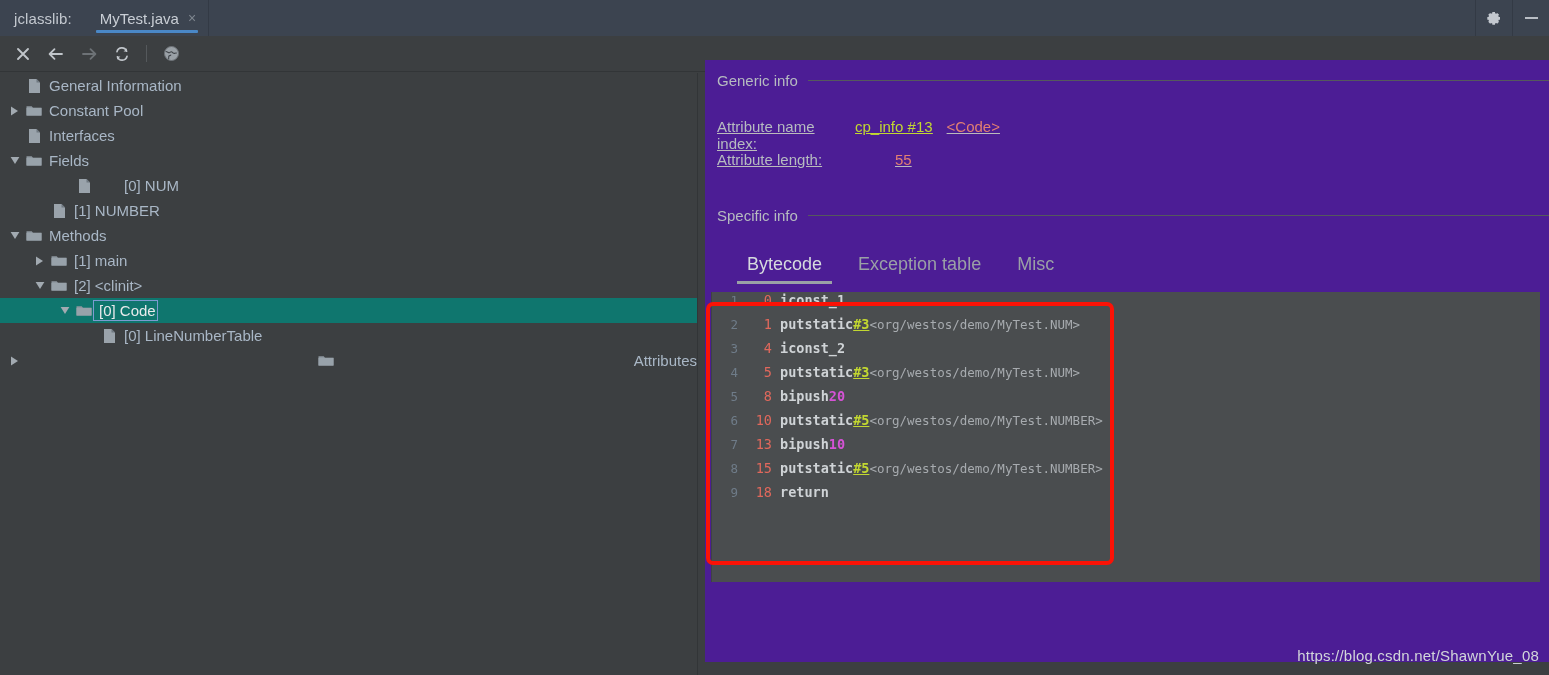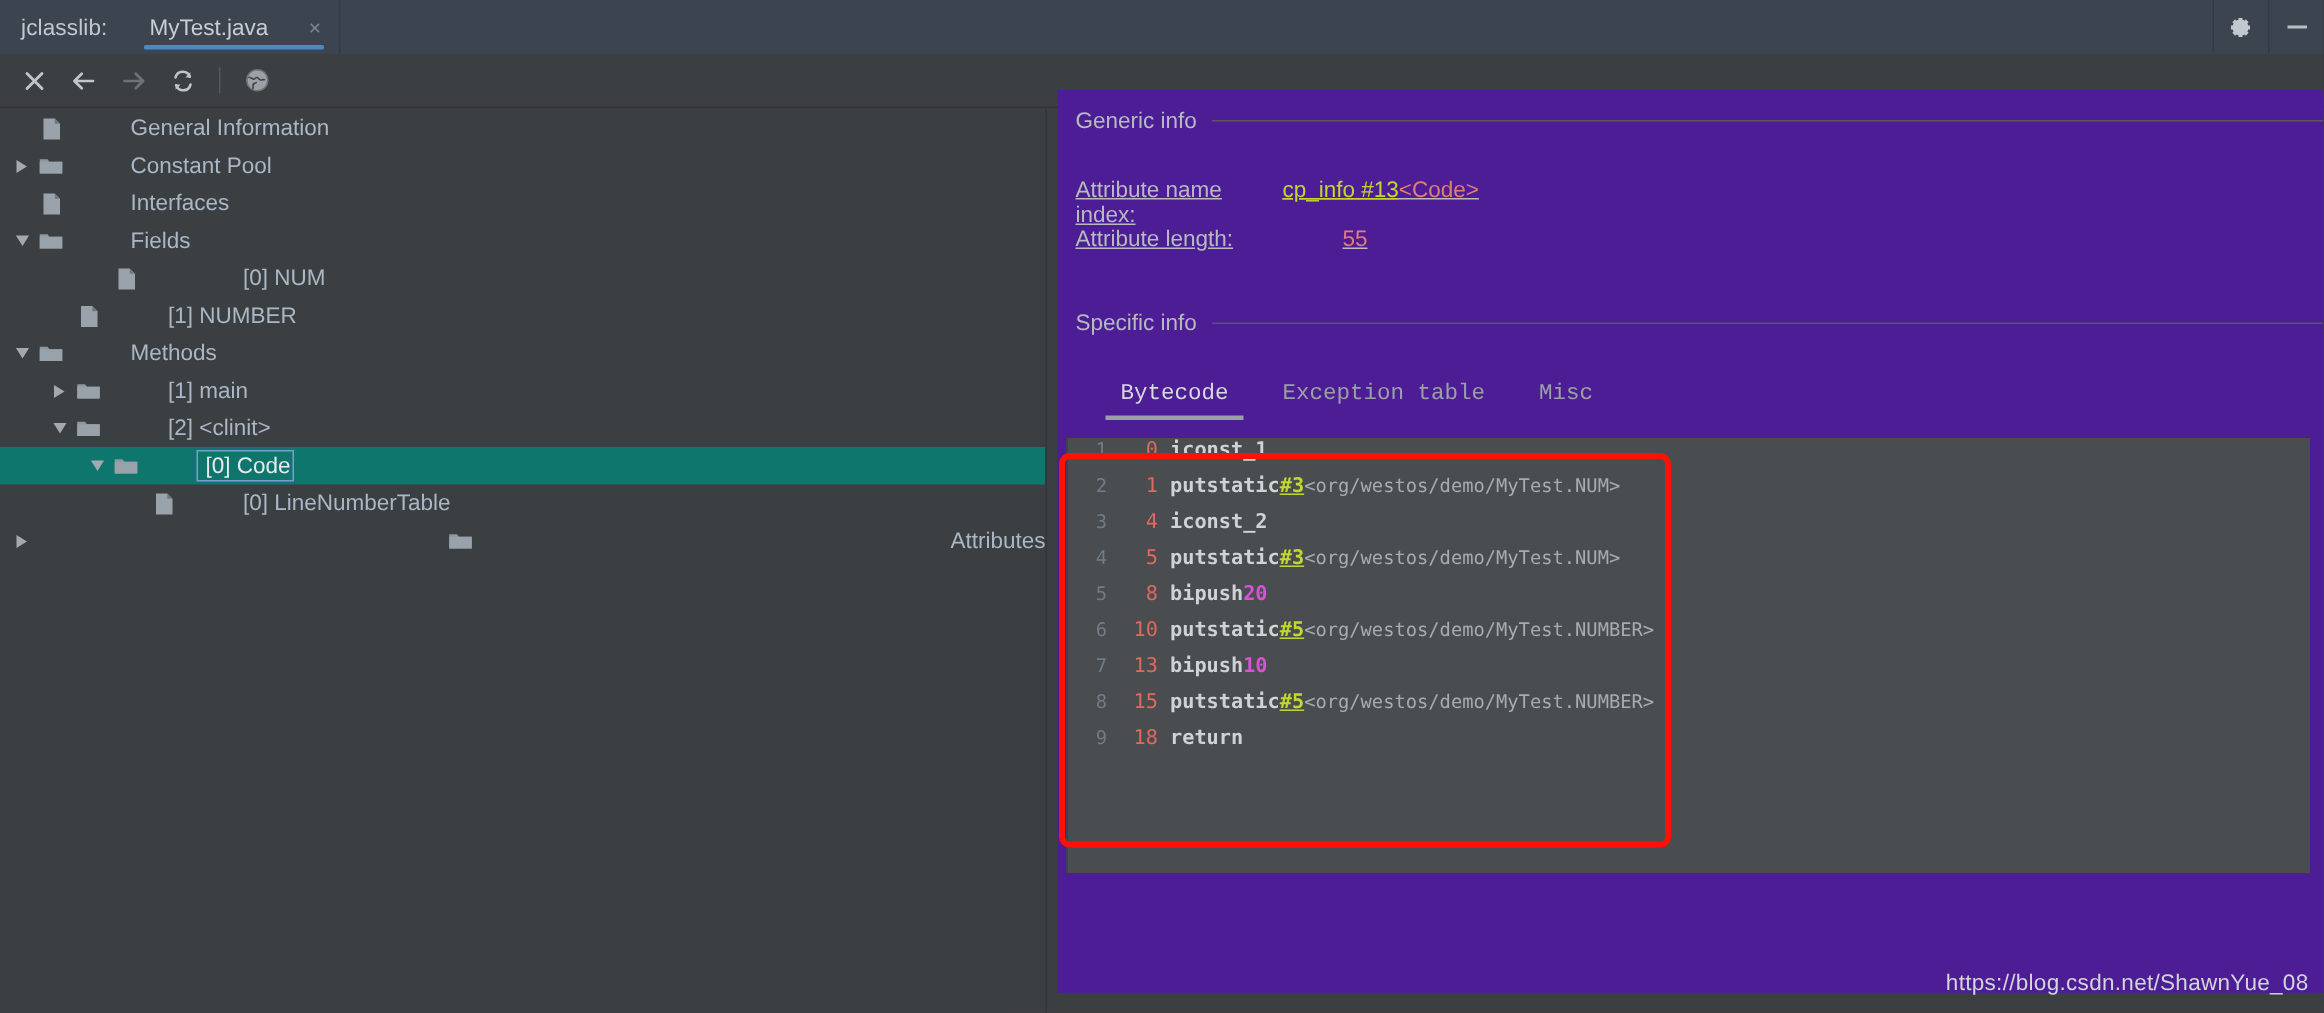--- a/index.html
+++ b/index.html
@@ -43,21 +43,21 @@
   }
   .tb-divider {
     width: 1px;
     background: #333a45;
     align-self: stretch;
   }
   .tab {
     position: relative;
     display: flex;
     align-items: center;
-    gap: 27px;
+    gap: 9px;
     padding: 0 12px 0 14px;
     font-size: 15px;
     color: #c9ced5;
     cursor: default;
   }
   .tab.active::after {
     content: "";
     position: absolute;
     left: 10px; right: 10px;
     bottom: 3px;
@@ -173,21 +173,21 @@
     justify-content: center;
   }
   .twisty svg { display: block; }
   .tr-icon {
     width: 22px;
     min-width: 22px;
     display: flex;
     align-items: center;
     justify-content: center;
   }
-  .tr-label { padding-left: 4px; margin-left: 38px; }
+  .tr-label { padding-left: 4px; }
 
   
   .section-head {
     display: flex;
     align-items: center;
     gap: 10px;
     font-size: 15px;
     color: #b6bbc0;
   }
   .section-rule {
@@ -203,39 +203,38 @@
     height: 33px;
     font-size: 15px;
     text-decoration: underline;
   }
   .kv-key { width: 138px; color: #b6bbc0; }
   .kv-link {
     color: #c2d731;
     text-decoration: underline;
     cursor: pointer;
   }
-  .kv-note { color: #e27f72; }
+  .kv-note { color: #e27f72; margin-left: 14px; }
   .kv-val { color: #e27f72; margin-left: 40px; }
   #specific-head { position: absolute; left: 12px; top: 147px; width: 832px; }
 
   .tabs-row {
     position: absolute;
     left: 24px; top: 188px;
     display: flex;
     align-items: flex-end;
     gap: 0;
   }
   .sub-tab {
     position: relative;
-    font-size: 15px;
+    font-size: 18px;
     color: #9aa0a6;
     padding: 6px 18px 9px 18px;
     cursor: default;
     white-space: nowrap;
-    font-family: Liberation Mono, monospace;
   }
   .sub-tab.active { color: #d6dade; }
   .sub-tab.active::after {
     content: "";
     position: absolute;
     left: 8px; right: 8px;
     bottom: 0;
     height: 3px;
     background: #9aa0a6;
   }

